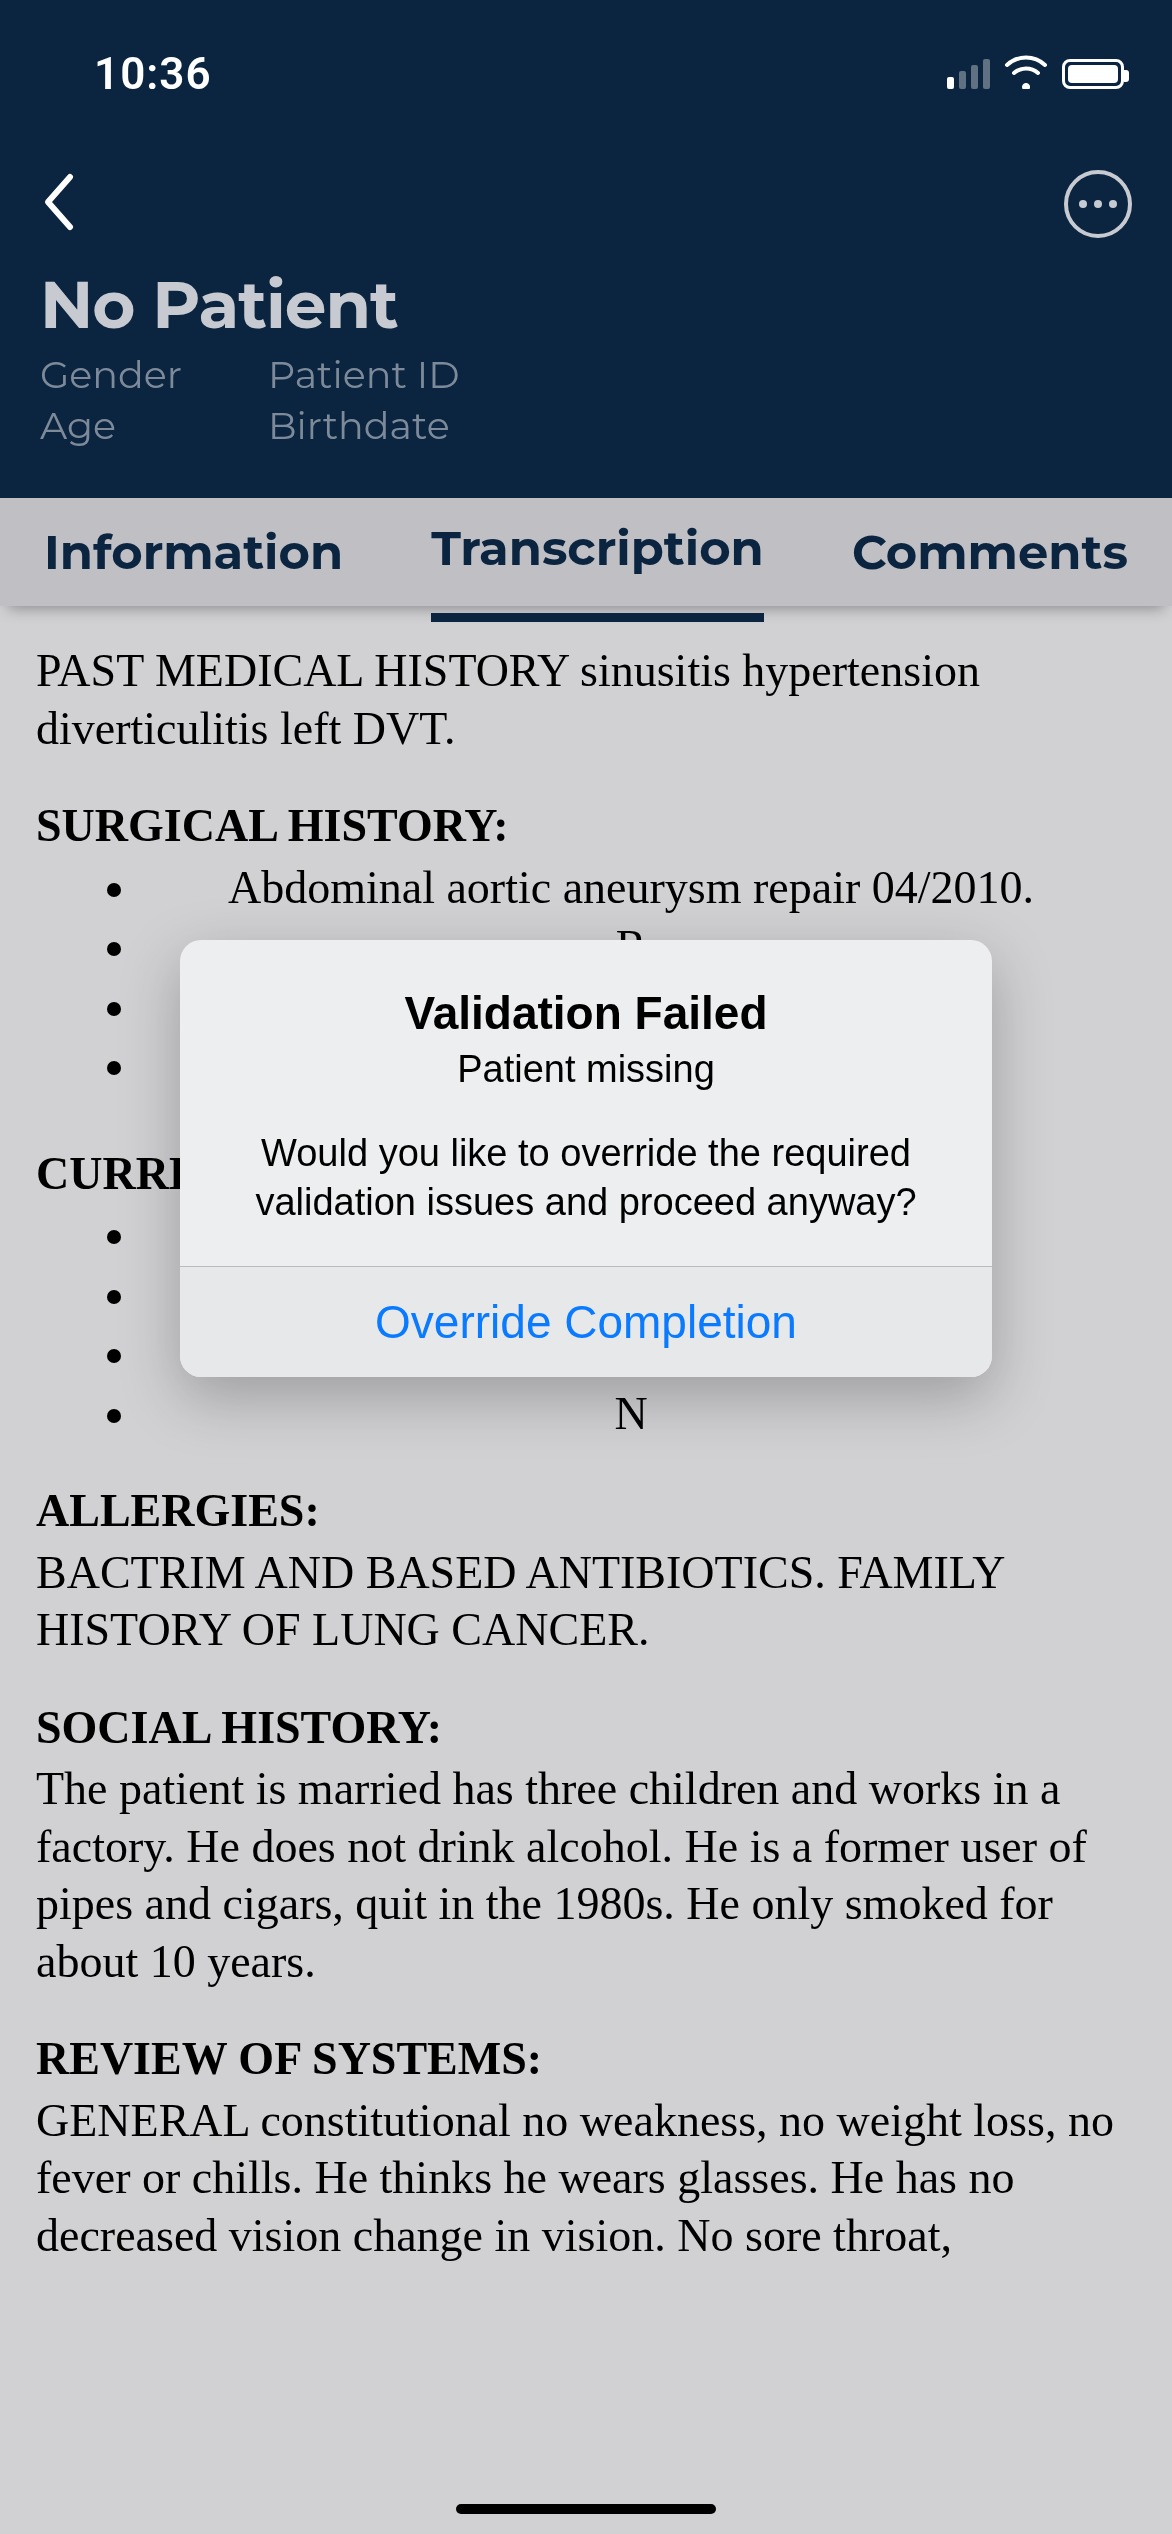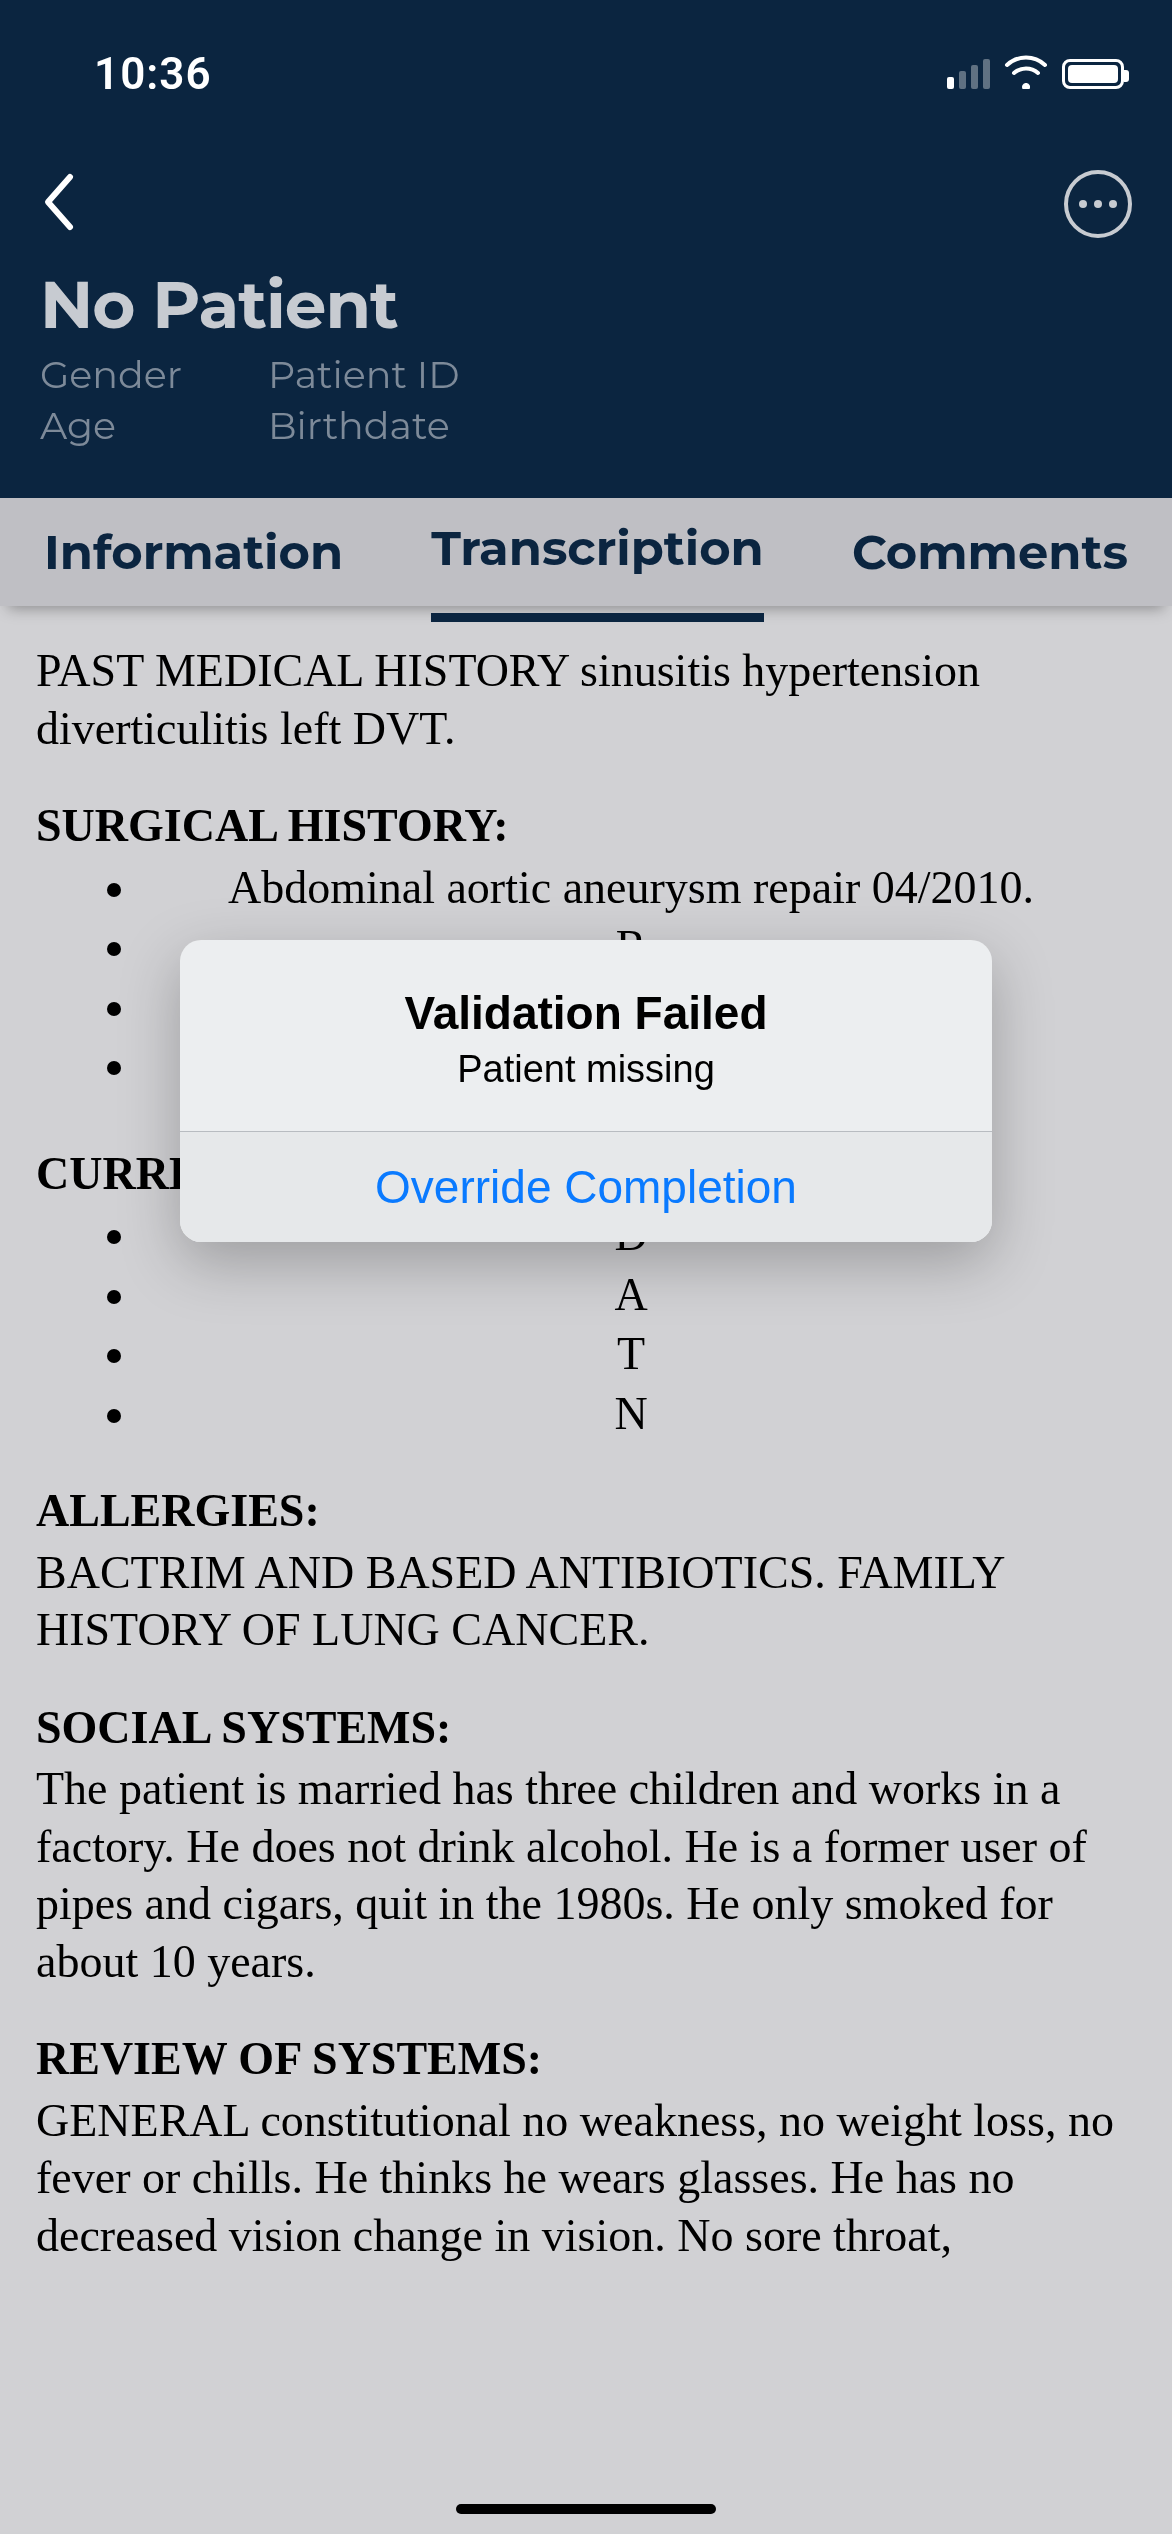--- a/index.html
+++ b/index.html
@@ -193,30 +193,31 @@
   <ul>
     <li>D</li>
     <li>A</li>
     <li>T</li>
     <li>N</li>
   </ul>
 
   <div class="sect-title">ALLERGIES:</div>
   <div class="para">BACTRIM AND BASED ANTIBIOTICS. FAMILY HISTORY OF LUNG CANCER.</div>
 
-  <div class="sect-title">SOCIAL SYSTEMS:</div>
+  <div class="sect-title">SOCIAL HISTORY:</div>
   <div class="para">The patient is married has three children and works in a factory. He does not drink alcohol. He is a former user of pipes and cigars, quit in the 1980s. He only smoked for about 10 years.</div>
 
   <div class="sect-title">REVIEW OF SYSTEMS:</div>
   <div class="para">GENERAL constitutional no weakness, no weight loss, no fever or chills. He thinks he wears glasses. He has no decreased vision change in vision. No sore throat,</div>
 </div>
 
 <div class="dim-overlay"></div>
 
 <div class="dialog">
   <div class="body">
     <div class="dtitle">Validation Failed</div>
     <div class="dsub">Patient missing</div>
+    <div class="dmsg">Would you like to override the required validation issues and proceed anyway?</div>
   </div>
   <div class="btnrow">Override Completion</div>
 </div>
 
 <div class="home-indicator"></div>
 
 </body></html>

